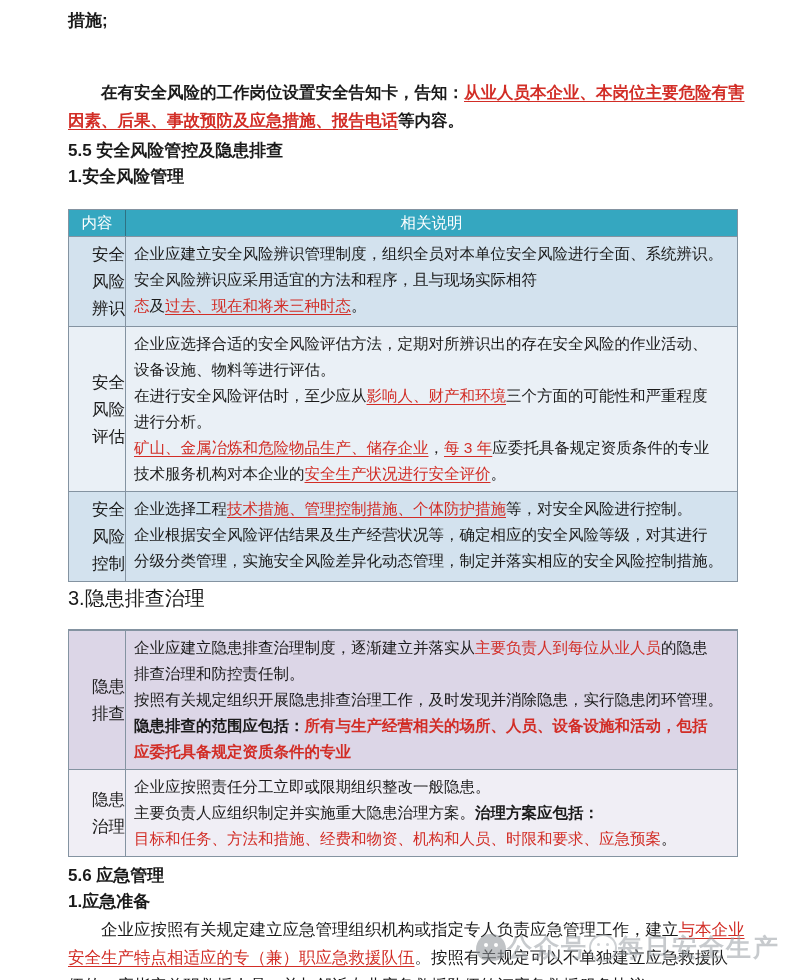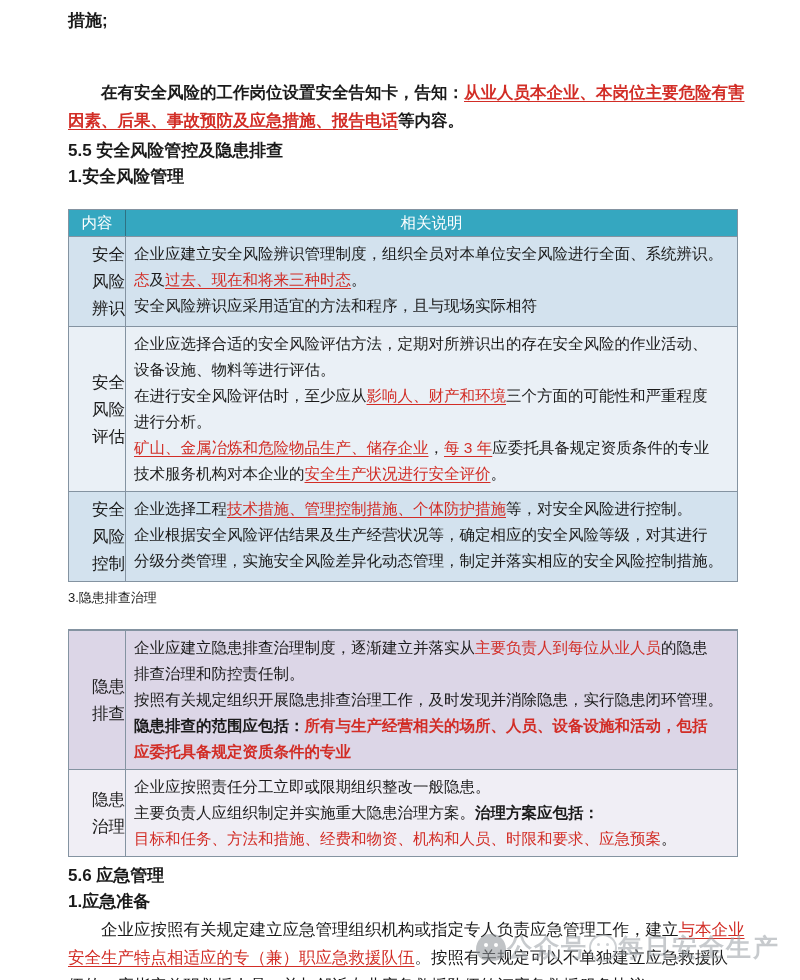--- a/index.html
+++ b/index.html
@@ -10,21 +10,21 @@
     --border:#8493a1;
   }
   html,body{margin:0;padding:0;}
   body{
     width:800px;height:980px;overflow:hidden;position:relative;
     background:#ffffff;color:#1a1a1a;
     font-family:"Liberation Sans","DejaVu Sans",sans-serif;
   }
   .page{padding:8px 54px 0 68px;}
   .h-bold{font-size:17px;font-weight:700;line-height:26px;}
-  .h-plain{font-size:13px;font-weight:400;line-height:24px;margin-top:4px;}
+  .h-plain{font-size:20px;font-weight:400;line-height:24px;margin-top:4px;}
   .para{font-size:16.5px;line-height:28px;}
   .para.bold{font-weight:700;margin-top:44px;}
   .tline{white-space:nowrap;}
   .doc-table{
     width:670px;border:1px solid var(--border);margin-top:19px;
     box-sizing:border-box;
   }
   .thead{display:flex;color:#fff;font-size:15.5px;line-height:26px;text-align:center;font-weight:400;}
   .t-blue .thead{background:var(--teal);}
   .t-purple .thead{background:var(--purple);}
@@ -91,22 +91,22 @@
         <div class="th main">相关说明</div>
       </div>
       <div class="trow">
         <div class="tlabel">
           <div>安全</div>
           <div>风险</div>
           <div>辨识</div>
         </div>
         <div class="tcontent">
           <div class="tline"><span>企业应建立安全风险辨识管理制度，组织全员对本单位安全风险进行全面、系统辨识。</span></div>
+          <div class="tline"><span>安全风险辨识应采用适宜的方法和程序，且与现场实际相符</span></div>
           <div class="tline"><span class="run-r">态</span><span>及</span><span class="run-ru">过去、现在和将来三种时态</span><span>。</span></div>
-          <div class="tline"><span>安全风险辨识应采用适宜的方法和程序，且与现场实际相符</span></div>
         </div>
       </div>
       <div class="trow alt">
         <div class="tlabel">
           <div>安全</div>
           <div>风险</div>
           <div>评估</div>
         </div>
         <div class="tcontent">
           <div class="tline"><span>企业应选择合适的安全风险评估方法，定期对所辨识出的存在安全风险的作业活动、</span></div>

